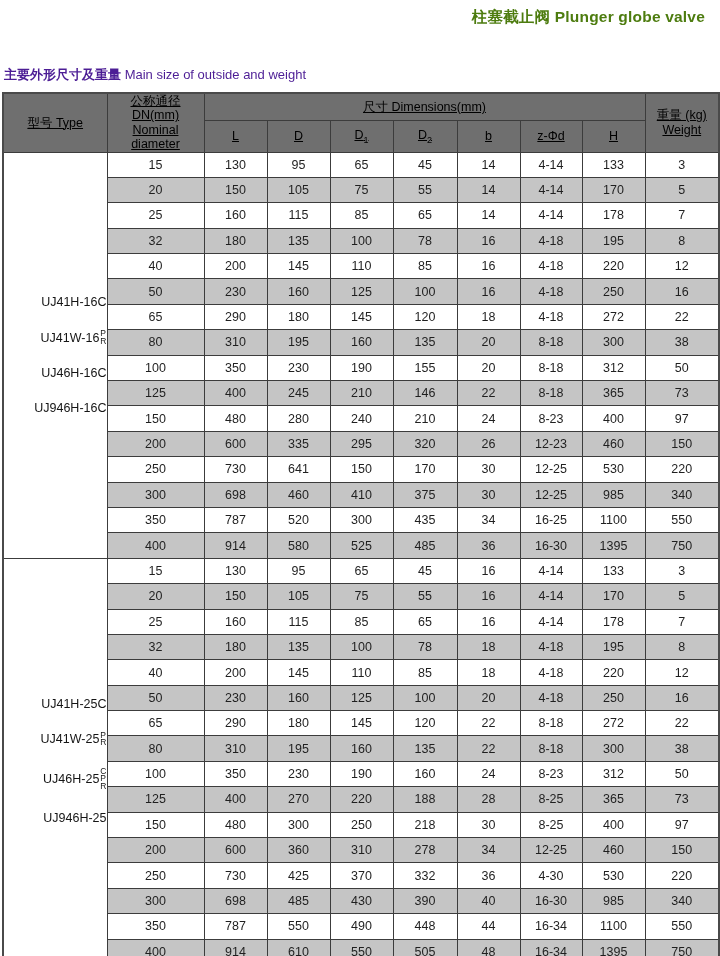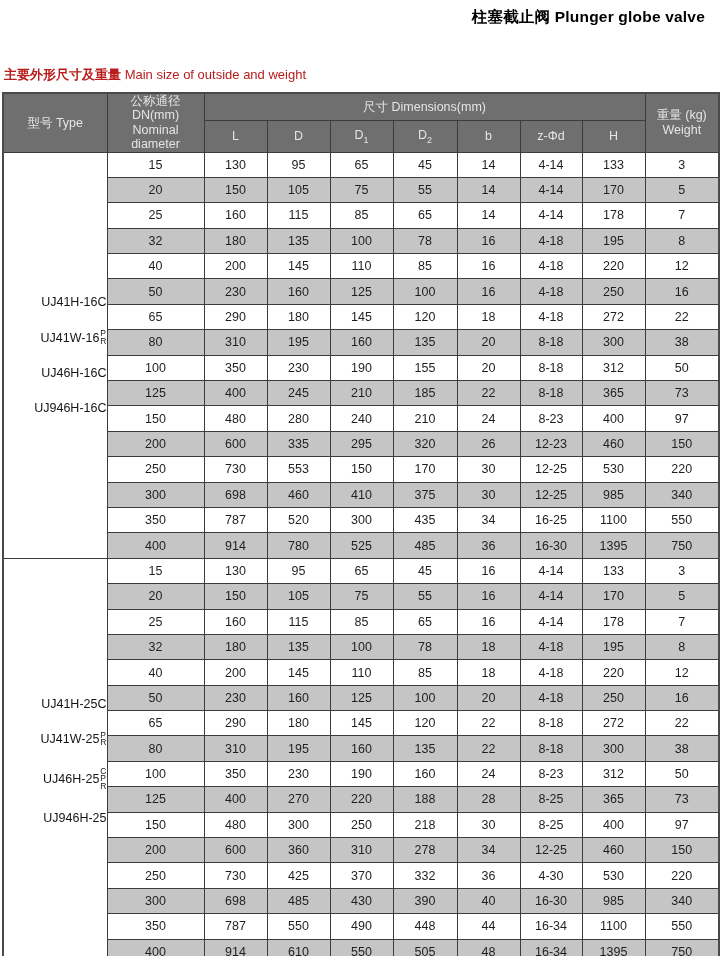--- a/index.html
+++ b/index.html
@@ -6,47 +6,48 @@
   html, body { background: #ffffff; }
   body {
     width: 720px; height: 956px;
     position: relative;
     font-family: "Liberation Sans", "DejaVu Sans", sans-serif;
     color: #1a1a1a;
     overflow: hidden;
   }
   .page-title {
     position: absolute; top: 7px; right: 15px;
-    font-size: 15.5px; font-weight: bold; color: #000000;
+    font-size: 15.5px; font-weight: bold; color: #4d7c0f;
     letter-spacing: 0.2px;
   }
   .subtitle {
     position: absolute; top: 66px; left: 4px;
-    font-size: 13px; color: #b91c1c;
+    font-size: 13px; color: #4c1d95;
   }
   .subtitle .zh { font-weight: 600; }
   table.main {
     position: absolute; top: 92px; left: 2px;
     width: 716px;
     border-collapse: collapse;
     table-layout: fixed;
     border: 2px solid #4a4a4a;
   }
   table.main th, table.main td {
     border: 1px solid #3c3c3c;
     text-align: center;
     vertical-align: middle;
     font-size: 12.5px;
     overflow: hidden;
   }
   thead th {
     background: #6f6f6f;
-    color: #e5e5e5;
+    color: #000000;
     font-weight: normal;
     line-height: 1.15;
+    text-decoration: underline;
   }
   tr.group-row th { height: 21px; }
   tr.dim-row th { height: 24px; }
   th.span-two { height: 45px; }
   thead sub { font-size: 9px; line-height: 1; }
   tbody tr { height: 25.4px; }
   tbody td { color: #1f1f1f; background: #ffffff; }
   tbody tr.stripe td { background: #c5c5c5; }
   tbody td.type-cell, tbody tr.stripe td.type-cell { background: #ffffff; }
   td.type-cell { padding: 0; }
@@ -232,21 +233,21 @@
         <td>20</td>
         <td>8-18</td>
         <td>312</td>
         <td>50</td>
       </tr>
       <tr class="stripe">
         <td>125</td>
         <td>400</td>
         <td>245</td>
         <td>210</td>
-        <td>185</td>
+        <td>146</td>
         <td>22</td>
         <td>8-18</td>
         <td>365</td>
         <td>73</td>
       </tr>
       <tr>
         <td>150</td>
         <td>480</td>
         <td>280</td>
         <td>240</td>
@@ -263,21 +264,21 @@
         <td>295</td>
         <td>320</td>
         <td>26</td>
         <td>12-23</td>
         <td>460</td>
         <td>150</td>
       </tr>
       <tr>
         <td>250</td>
         <td>730</td>
-        <td>553</td>
+        <td>641</td>
         <td>150</td>
         <td>170</td>
         <td>30</td>
         <td>12-25</td>
         <td>530</td>
         <td>220</td>
       </tr>
       <tr class="stripe">
         <td>300</td>
         <td>698</td>
@@ -296,21 +297,21 @@
         <td>300</td>
         <td>435</td>
         <td>34</td>
         <td>16-25</td>
         <td>1100</td>
         <td>550</td>
       </tr>
       <tr class="stripe">
         <td>400</td>
         <td>914</td>
-        <td>780</td>
+        <td>580</td>
         <td>525</td>
         <td>485</td>
         <td>36</td>
         <td>16-30</td>
         <td>1395</td>
         <td>750</td>
       </tr>
       <tr>
         <td class="type-cell" rowspan="16">
           <div class="type-wrap">

